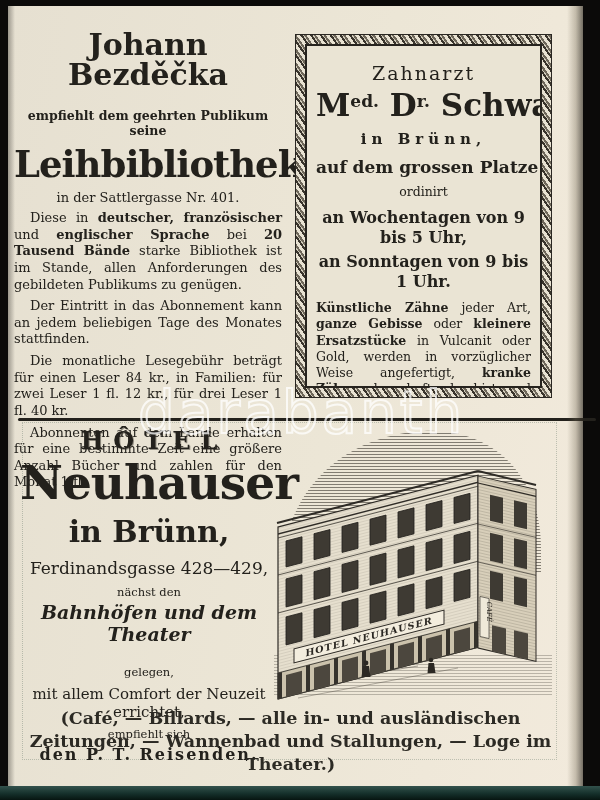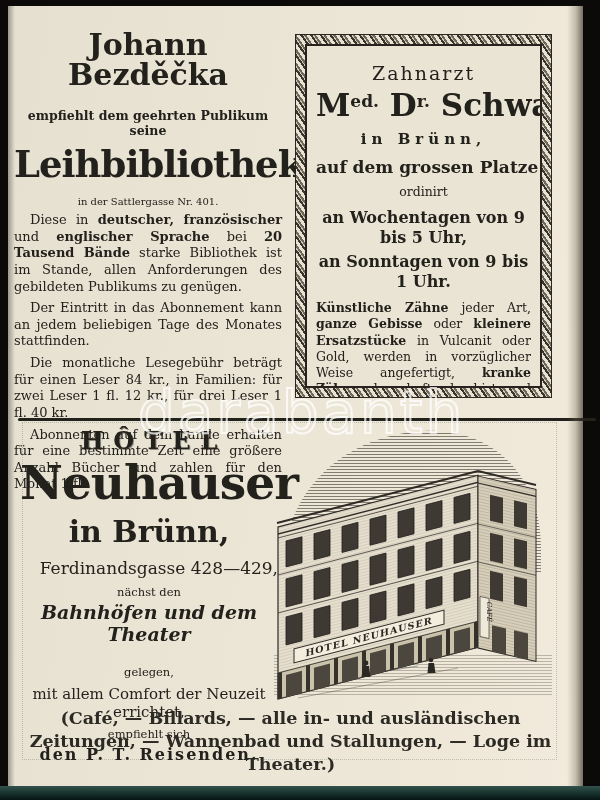--- a/index.html
+++ b/index.html
@@ -13,21 +13,21 @@
   .paper::after{content:"";position:absolute;right:0;top:0;bottom:0;width:16px;
          background:linear-gradient(to right,rgba(0,0,0,0),rgba(110,100,80,.35) 55%,rgba(50,45,36,.65));}
   .bottom-band{position:absolute;left:0;right:0;bottom:0;height:14px;
          background:linear-gradient(to bottom,#33524c,#15302b 55%,#071511);}
 
   
   .library-ad{position:absolute;left:6px;top:24px;width:268px;text-align:center;}
   .lib-title{font-size:30px;font-weight:bold;line-height:1;letter-spacing:0px;}
   .lib-sub{font-size:12.5px;font-weight:bold;margin-top:18px;}
   .lib-headline{font-size:37px;font-weight:bold;line-height:1;margin-top:8px;letter-spacing:-1px;}
-  .lib-addr{font-size:10px;margin-top:13px;}
+  .lib-addr{font-size:13px;margin-top:7px;}
   .lib-body{margin-top:4px;text-align:justify;font-size:13px;line-height:1.28;}
   .lib-body p{margin:5px 0 0 0;text-indent:16px;}
 
   
   .dentist-ad{position:absolute;left:287px;top:28px;width:257px;height:364px;}
   .frame-outer{position:absolute;inset:0;border:1.5px solid #2a2722;padding:9px;
        background:repeating-linear-gradient(55deg,#e8e2d2 0 3px,#39342c 3px 5px,#cfc9b8 5px 6px,#6e675a 6px 8px);}
   .frame-inner{height:100%;border:2.5px solid #26231e;background:#eae4d4;box-sizing:border-box;
        padding:10px 9px;text-align:center;overflow:hidden;}
   .den-prof{font-size:19px;letter-spacing:2px;margin-top:6px;}
@@ -41,21 +41,21 @@
 
   .section-rule{position:absolute;left:10px;top:404px;width:578px;height:3px;
        background:#23211c;border:none;border-radius:2px;}
 
   
   .hotel-left{position:absolute;left:12px;top:420px;width:258px;text-align:center;}
   .hot-word{font-size:24px;font-weight:bold;letter-spacing:10px;text-indent:10px;
        text-shadow:1px 1px 0 rgba(40,36,28,.45);}
   .hot-name{font-size:47px;font-weight:bold;line-height:1;margin-top:4px;letter-spacing:-1px;}
   .hot-city{font-size:30px;font-weight:bold;line-height:1;margin-top:11px;}
-  .hot-street{font-size:17px;margin-top:11px;text-align:right;}
+  .hot-street{font-size:17px;margin-top:11px;}
   .hot-small{font-size:11.5px;margin-top:7px;}
   .hot-landmarks{font-size:19px;font-style:italic;font-weight:bold;margin-top:2px;}
   .hot-comfort{font-size:15px;font-weight:normal;margin-top:6px;}
   .hot-travellers{font-size:16px;font-weight:bold;letter-spacing:2px;margin-top:4px;}
   .hotel-illustration{position:absolute;left:260px;top:414px;width:292px;height:288px;}
 
   .amenities{position:absolute;left:20px;right:30px;top:701px;text-align:center;
        font-size:17.5px;line-height:1.32;color:#2c2a24;font-weight:bold;}
   .amenities-border{position:absolute;left:14px;right:26px;top:416px;height:336px;
        border:1px dotted rgba(95,115,100,.35);pointer-events:none;}

